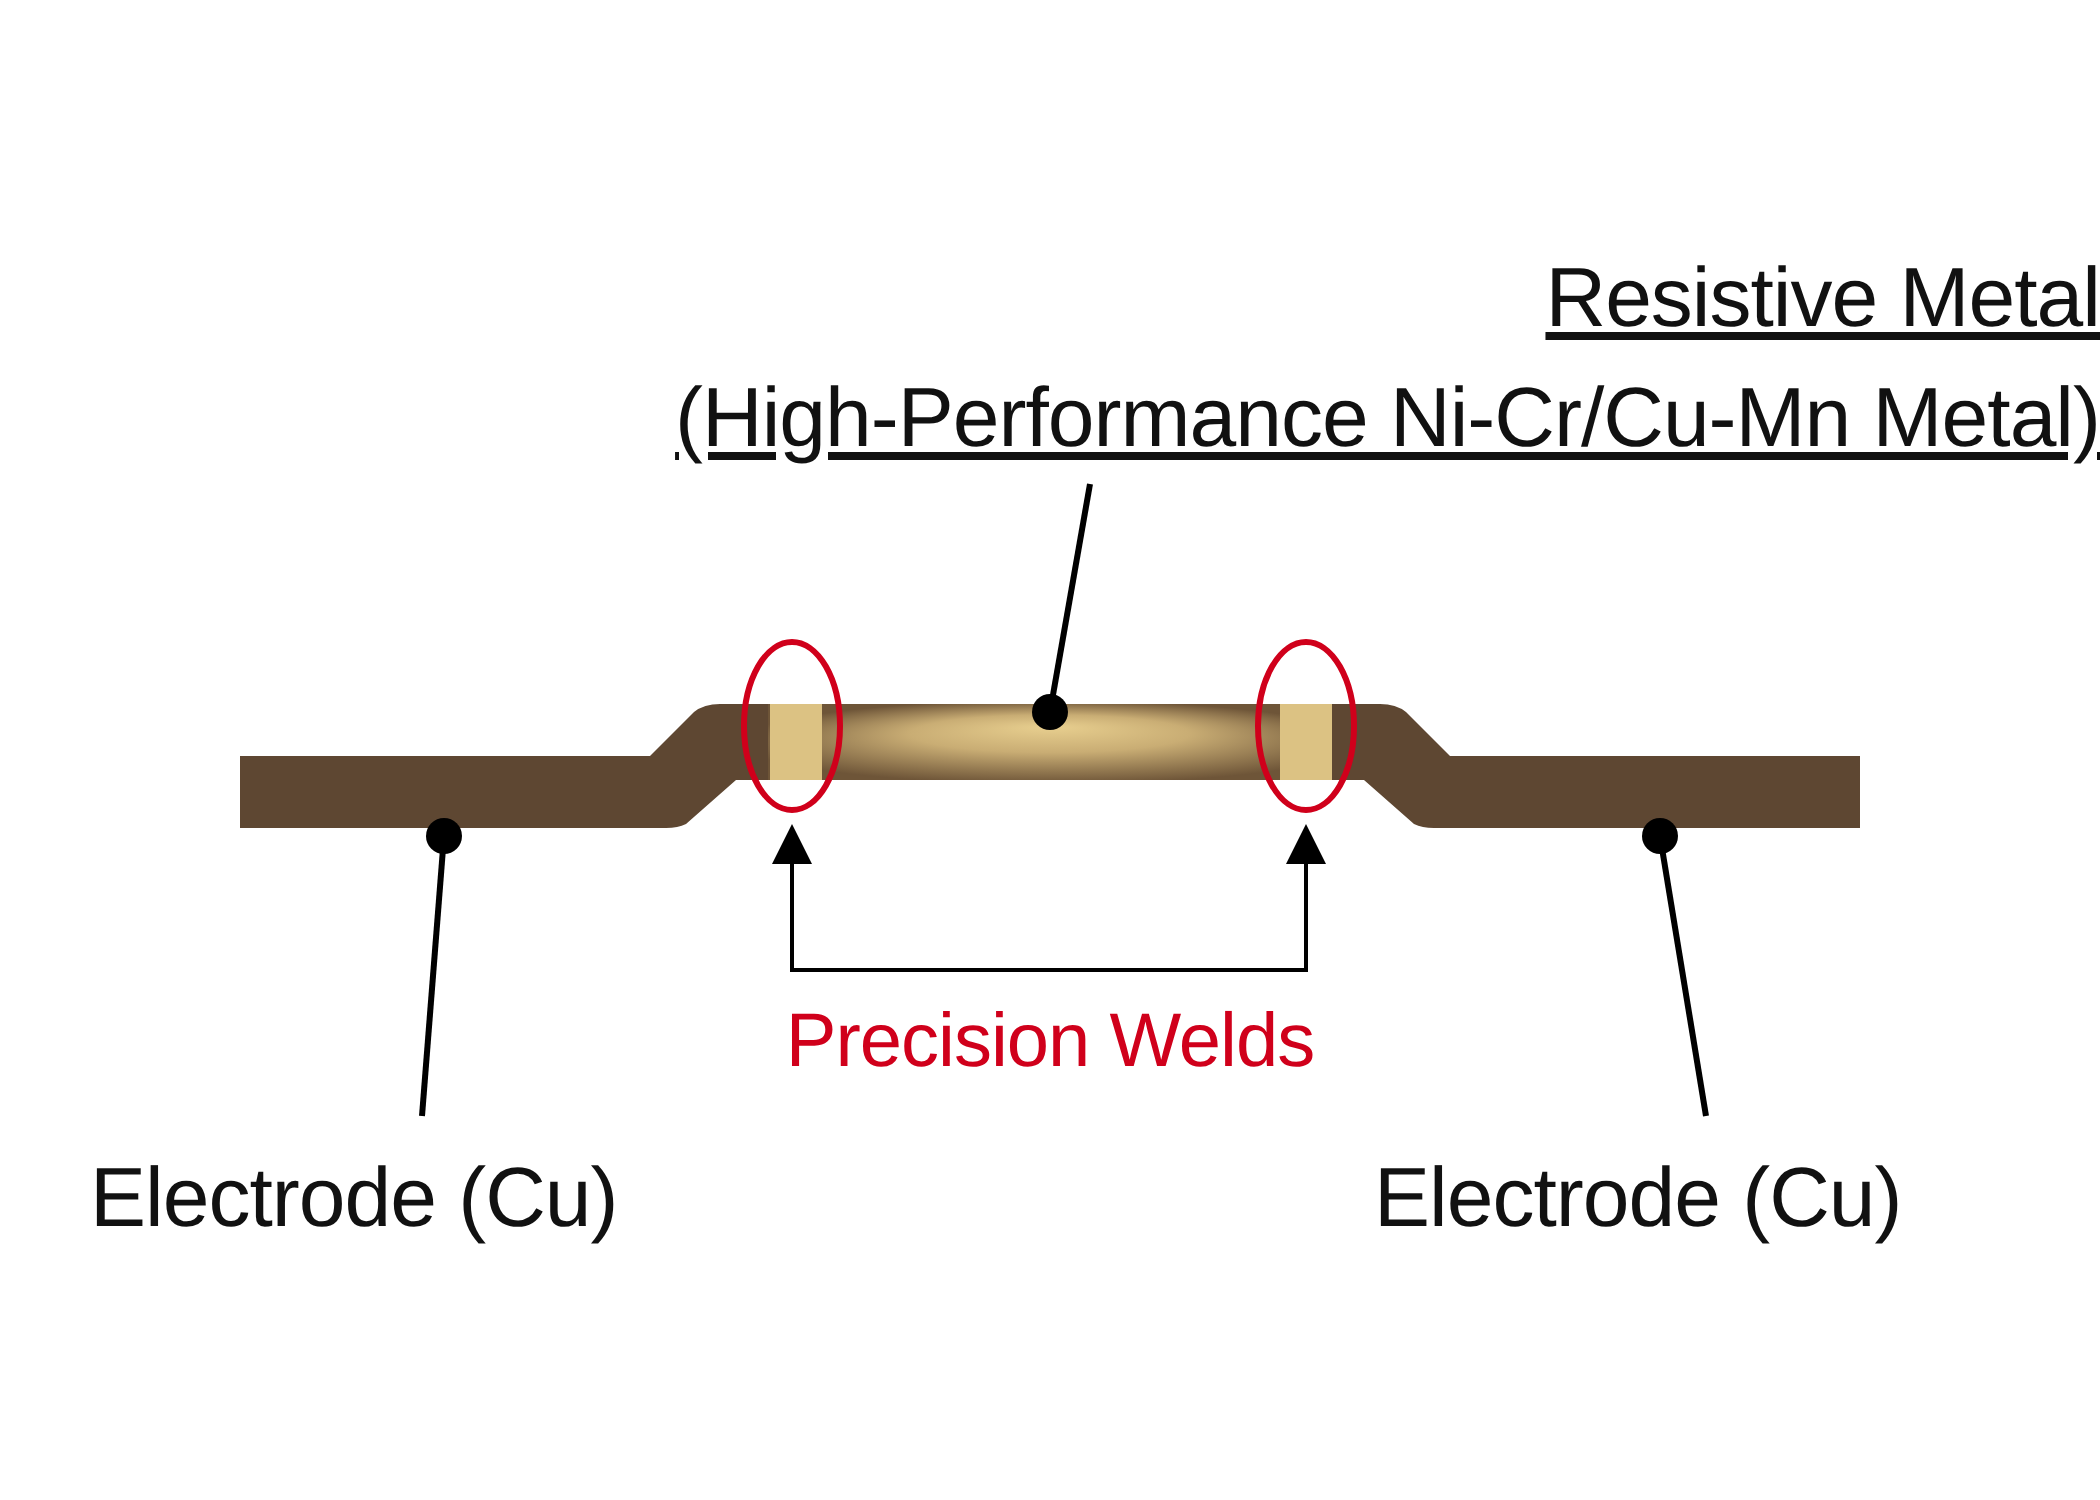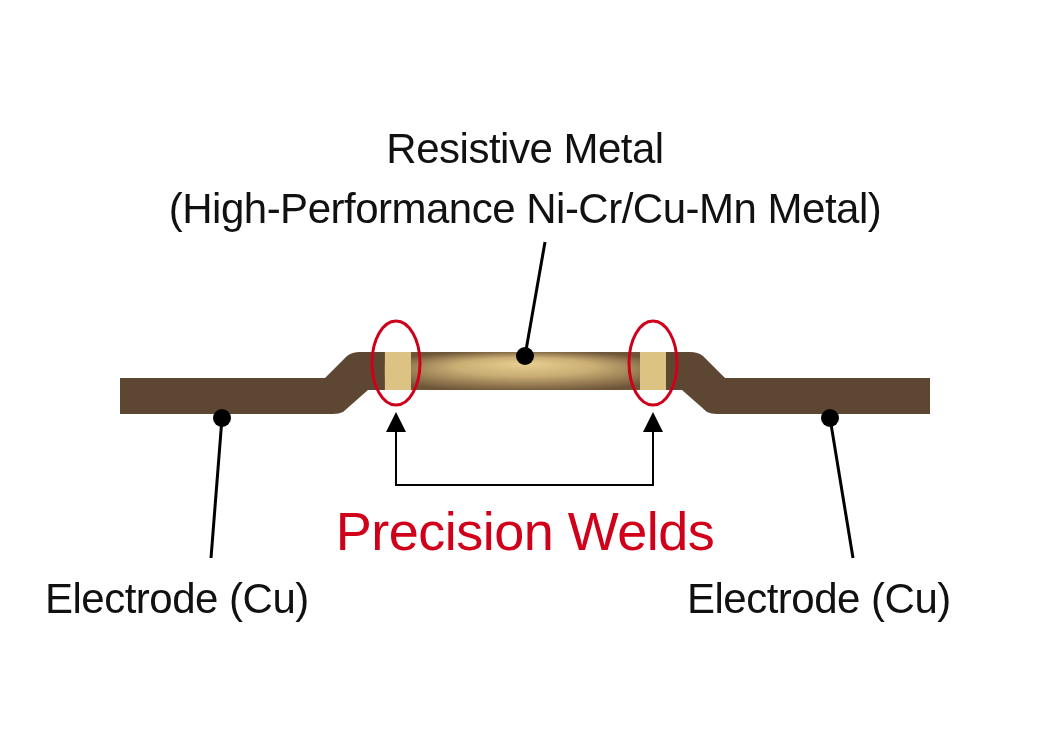--- a/index.html
+++ b/index.html
@@ -1,22 +1,22 @@
 <!DOCTYPE html>
 <html><head>
 <meta charset="utf-8">
 <style>
   html, body { margin:0; padding:0; background:#ffffff; }
   body { width:1050px; height:750px; position:relative; overflow:hidden; font-family:"Liberation Sans", sans-serif; }
   svg { position:absolute; left:0; top:0; }
   .lbl { position:absolute; white-space:nowrap; color:#111; font-family:"Liberation Sans", sans-serif; font-weight:500; }
-  .title { left:0; width:1050px; text-align:center; font-size:42px; letter-spacing:-0.5px; }
+  .title { left:0; width:1050px; text-align:right; font-size:42px; letter-spacing:-0.5px;text-decoration:underline; }
   .t1 { top:125px; }
   .t2 { top:185px; }
-  .welds { left:0; width:1050px; text-align:center; top:500px; font-size:54px; color:#d0001b; letter-spacing:-0.5px; }
+  .welds { left:0; width:1050px; text-align:center; top:500px; font-size:38px; color:#d0001b; letter-spacing:-0.5px; }
   .elec-l { left:45px; top:575px; font-size:42px; letter-spacing:-0.5px; }
   .elec-r { left:687px; top:575px; font-size:42px; letter-spacing:-0.5px; }
 </style>
 </head>
 <body>
 
 <svg width="1050" height="750" viewBox="0 0 1050 750">
   <defs>
     <radialGradient id="alloyGrad" cx="0.5" cy="0.5" r="0.55" fx="0.5" fy="0.3">
       <stop offset="0" stop-color="#e8cf8f"></stop>

